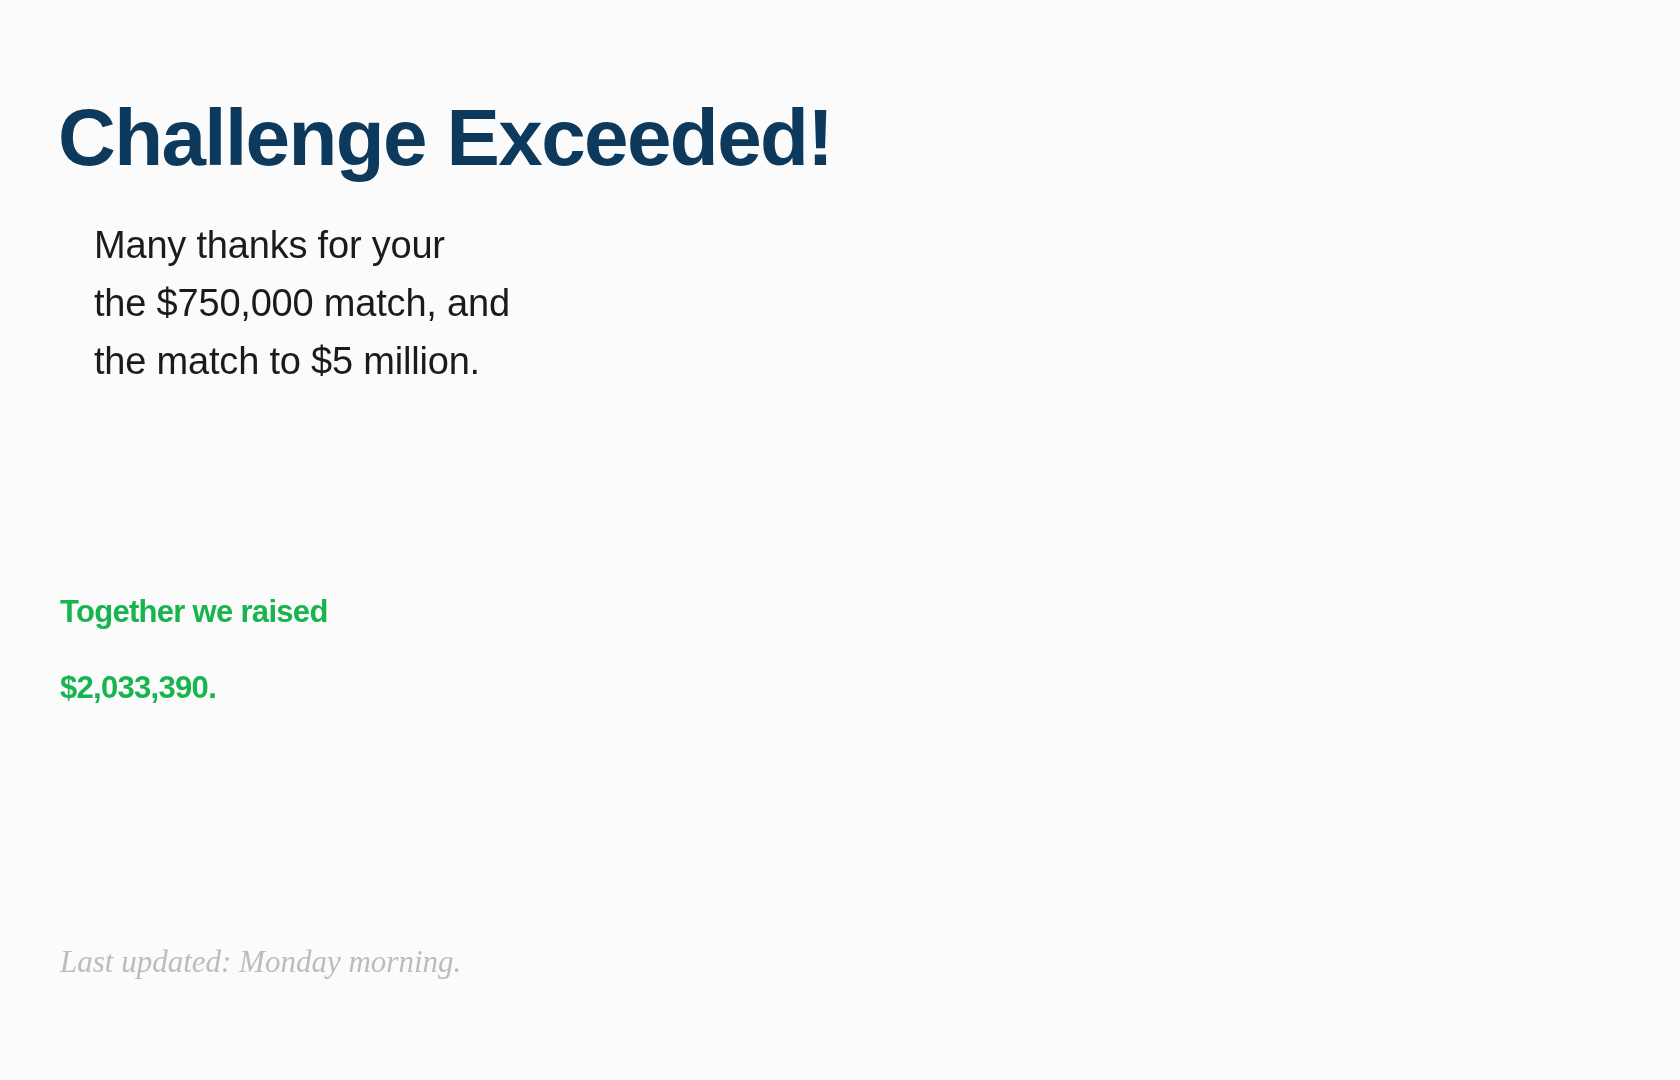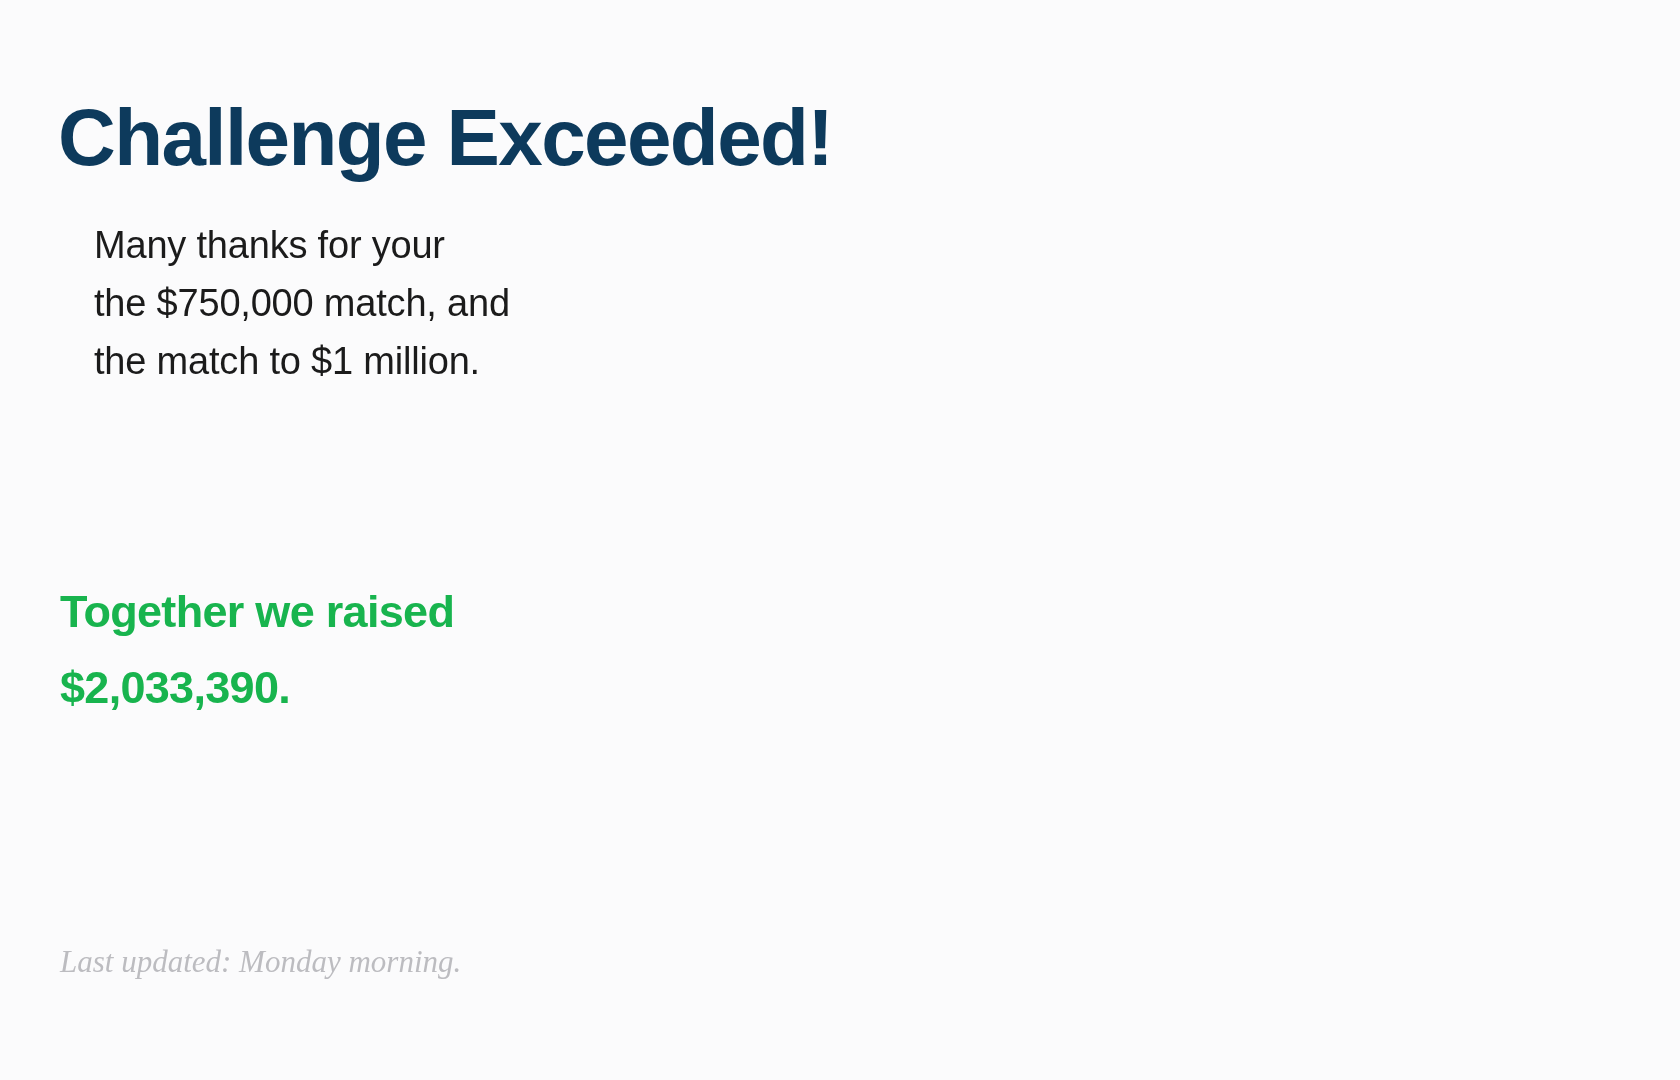--- a/index.html
+++ b/index.html
@@ -54,21 +54,21 @@
   }
 
   
   .highlight-block {
     position: absolute;
     left: 60px;
     top: 574px;
     width: 640px;
   }
   .highlight-line {
-    font-size: 45px;
+    font-size: 31px;
     line-height: 76px;
     font-weight: 700;
     letter-spacing: -0.7px;
     color: #18b44e;
     white-space: nowrap;
   }
 
   
   .footnote {
     position: absolute;
@@ -102,21 +102,21 @@
 </head>
 <body>
 
 <div id="page">
 
   <h1 class="headline">Challenge Exceeded!</h1>
 
   <div class="body-block">
     <div class="body-line">Many thanks for your</div>
     <div class="body-line">the $750,000 match, and</div>
-    <div class="body-line">the match to $1 million.</div>
+    <div class="body-line">the match to $5 million.</div>
   </div>
 
   <div class="highlight-block">
     <div class="highlight-line">Together we raised</div>
     <div class="highlight-line">$2,033,390.</div>
   </div>
 
   <div class="footnote">Last updated: Monday morning.</div>
 
   <div class="faint-artifact"></div>

